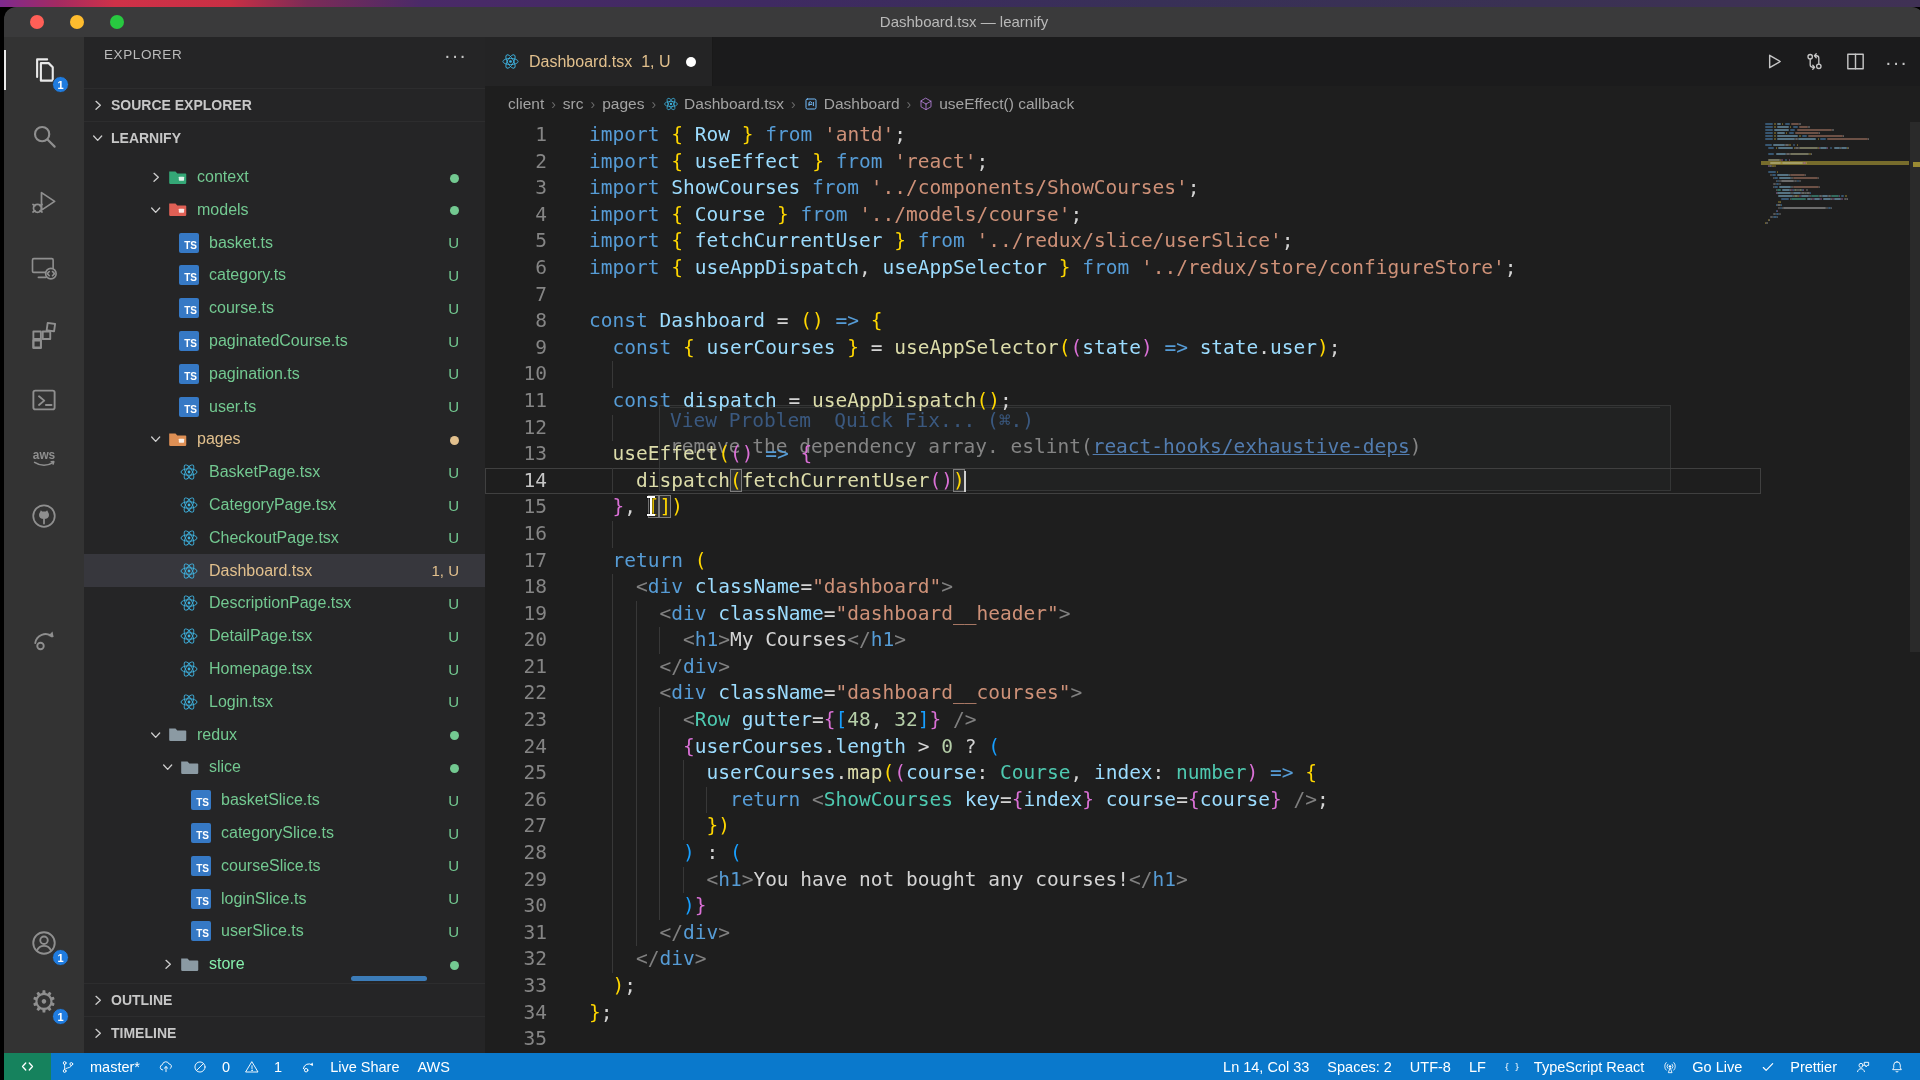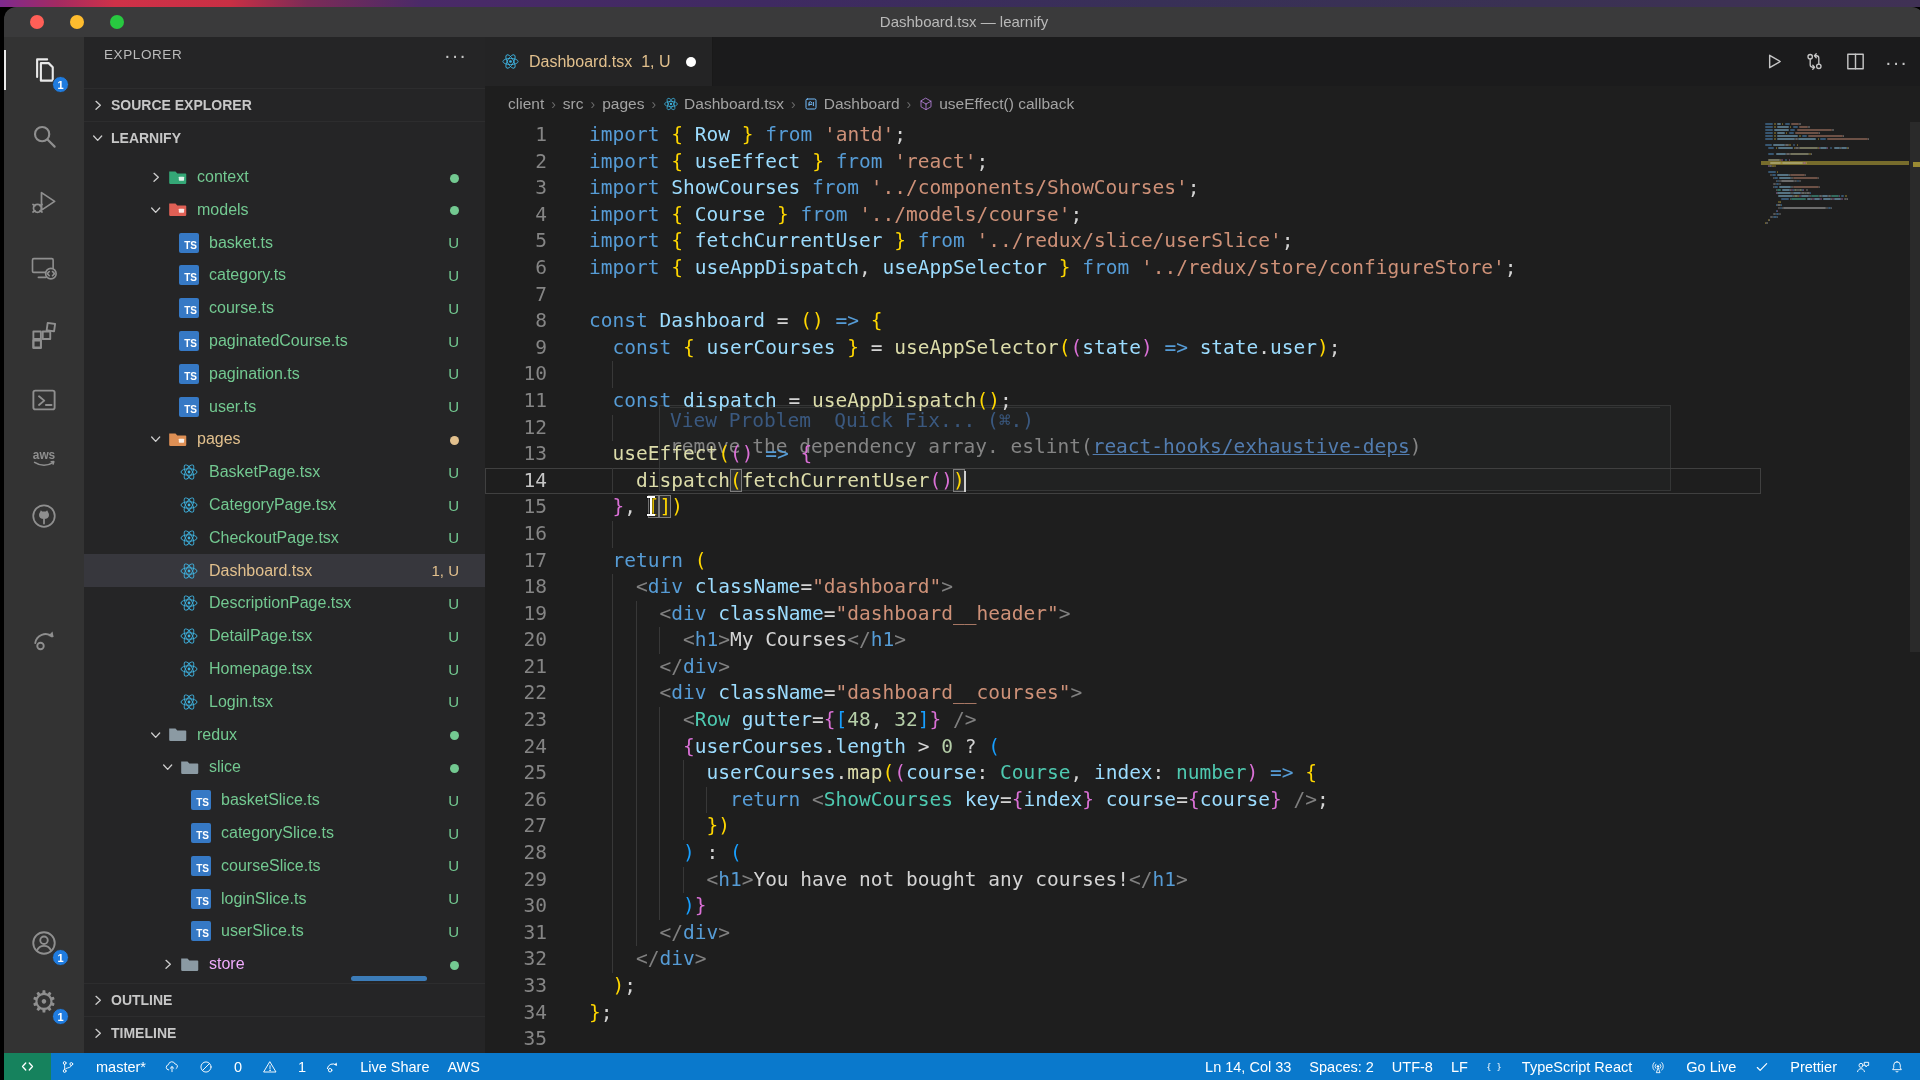--- a/index.html
+++ b/index.html
@@ -111,21 +111,21 @@
   #mm-band { position:absolute; left:0; width:148px; height:4px; background:rgba(150,135,50,.75); }
   #vscroll { position:absolute; right:0; top:0; width:14px; height:530px;
     background:rgba(121,121,121,.14); }
   #ovr-mark { position:absolute; right:3px; width:8px; height:5px; background:#9a8a33; }
 
   
   #statusbar { position:absolute; left:0; right:0; bottom:0; height:27px; background:#0a79cc;
     display:flex; align-items:center; color:#fff; font-size:14.5px; }
   #status-remote { width:47px; height:27px; background:#16825d; display:flex;
     align-items:center; justify-content:center; flex:none; }
-  .sitem { display:flex; align-items:center; gap:20px; padding:0 9px; height:27px; }
+  .sitem { display:flex; align-items:center; gap:14px; padding:0 9px; height:27px; }
   #status-right { margin-left:auto; display:flex; align-items:center; padding-right:10px; }
   svg { display:block; }
 </style>
 </head>
 <body>
 
 <div id="top-strip"></div>
 
 <div id="window">
 
@@ -539,21 +539,21 @@
               <svg width="16" height="16" viewBox="0 0 24 24" fill="none" stroke="#cccccc" stroke-width="2" stroke-linecap="round" stroke-linejoin="round">
                 <path d="M9 6.5l6.5 6L9 18.5" transform=""></path>
               </svg>
             </span>
             <span class="fico">
               <svg width="21" height="21" viewBox="0 0 24 24">
                 <path fill="#8b9aa3" d="M2.5 5h7.2l2.1 2.4h9.2a1 1 0 011 1V18a1.4 1.4 0 01-1.4 1.4H3.9A1.4 1.4 0 012.5 18V5z"></path>
                 <rect x="13.5" y="11" width="6" height="4.6" rx="0.8" fill="rgba(255,255,255,0.85)" opacity="0"></rect>
               </svg>
             </span>
-            <span class="lbl" style="color:#f0abfc">store</span>
+            <span class="lbl" style="color:#86efac">store</span>
             <span class="badge"><span class="dot" style="background:#73c991"></span></span>
           </div>
         </div>
       <div id="hthumb"></div>
       <div class="sec" style="top:946px;">
         <span class="chev-slot">
             <svg width="16" height="16" viewBox="0 0 24 24" fill="none" stroke="#cccccc" stroke-width="2" stroke-linecap="round" stroke-linejoin="round">
               <path d="M9 6.5l6.5 6L9 18.5" transform=""></path>
             </svg>
           </span>

